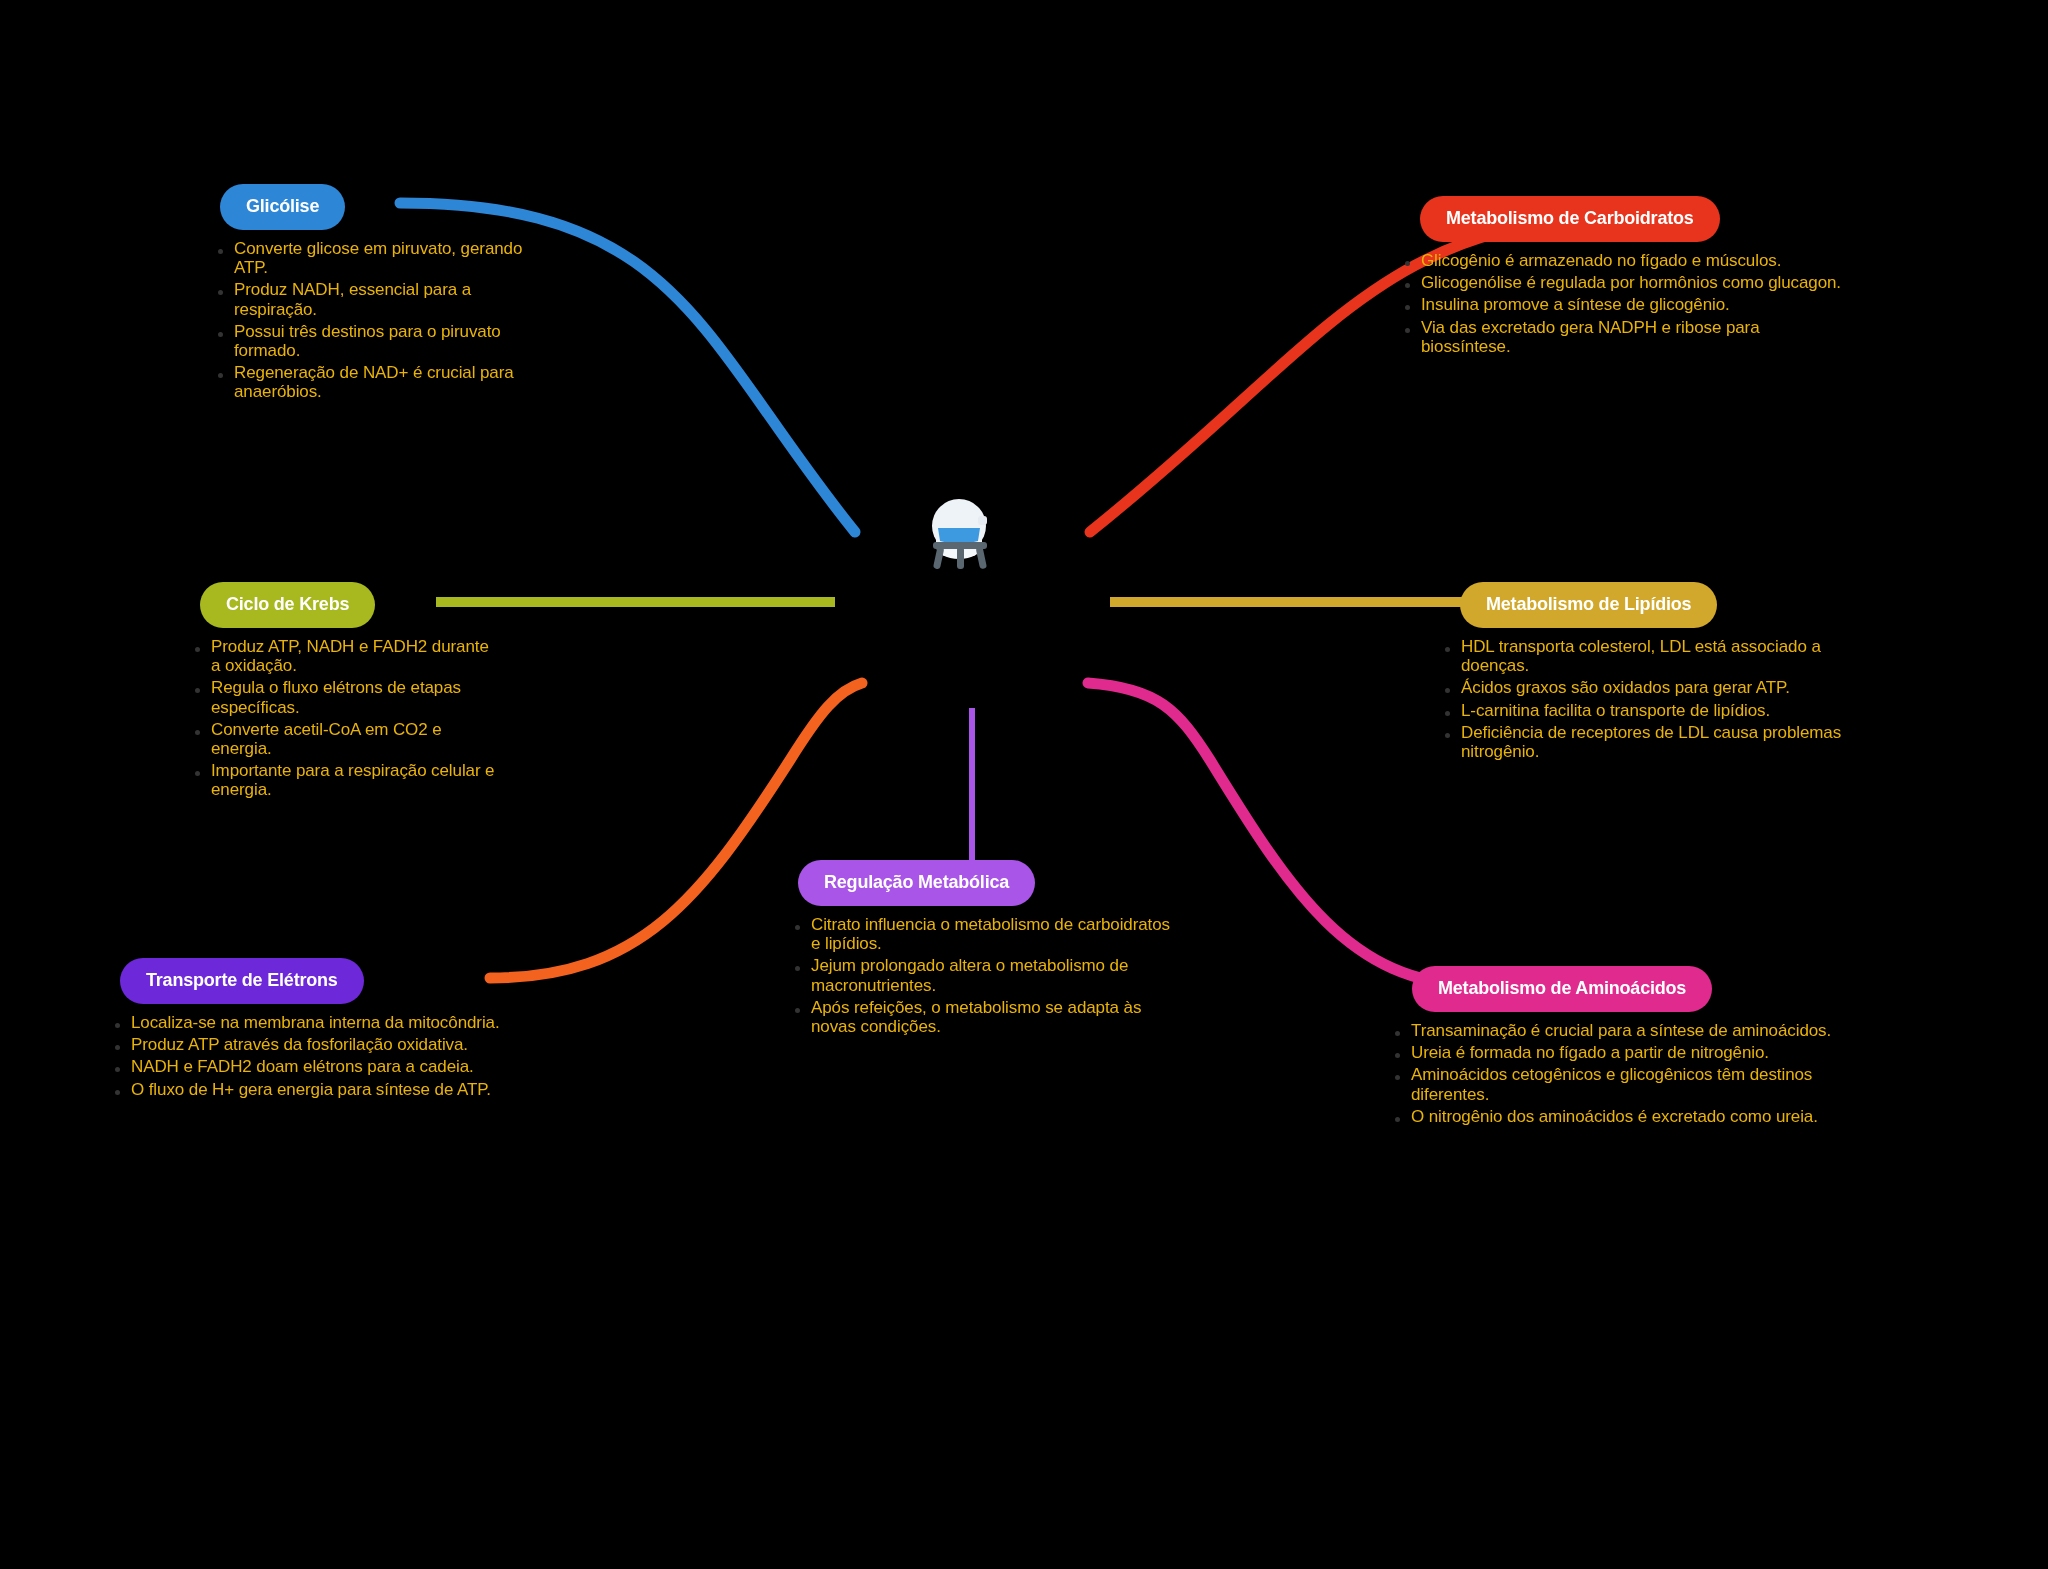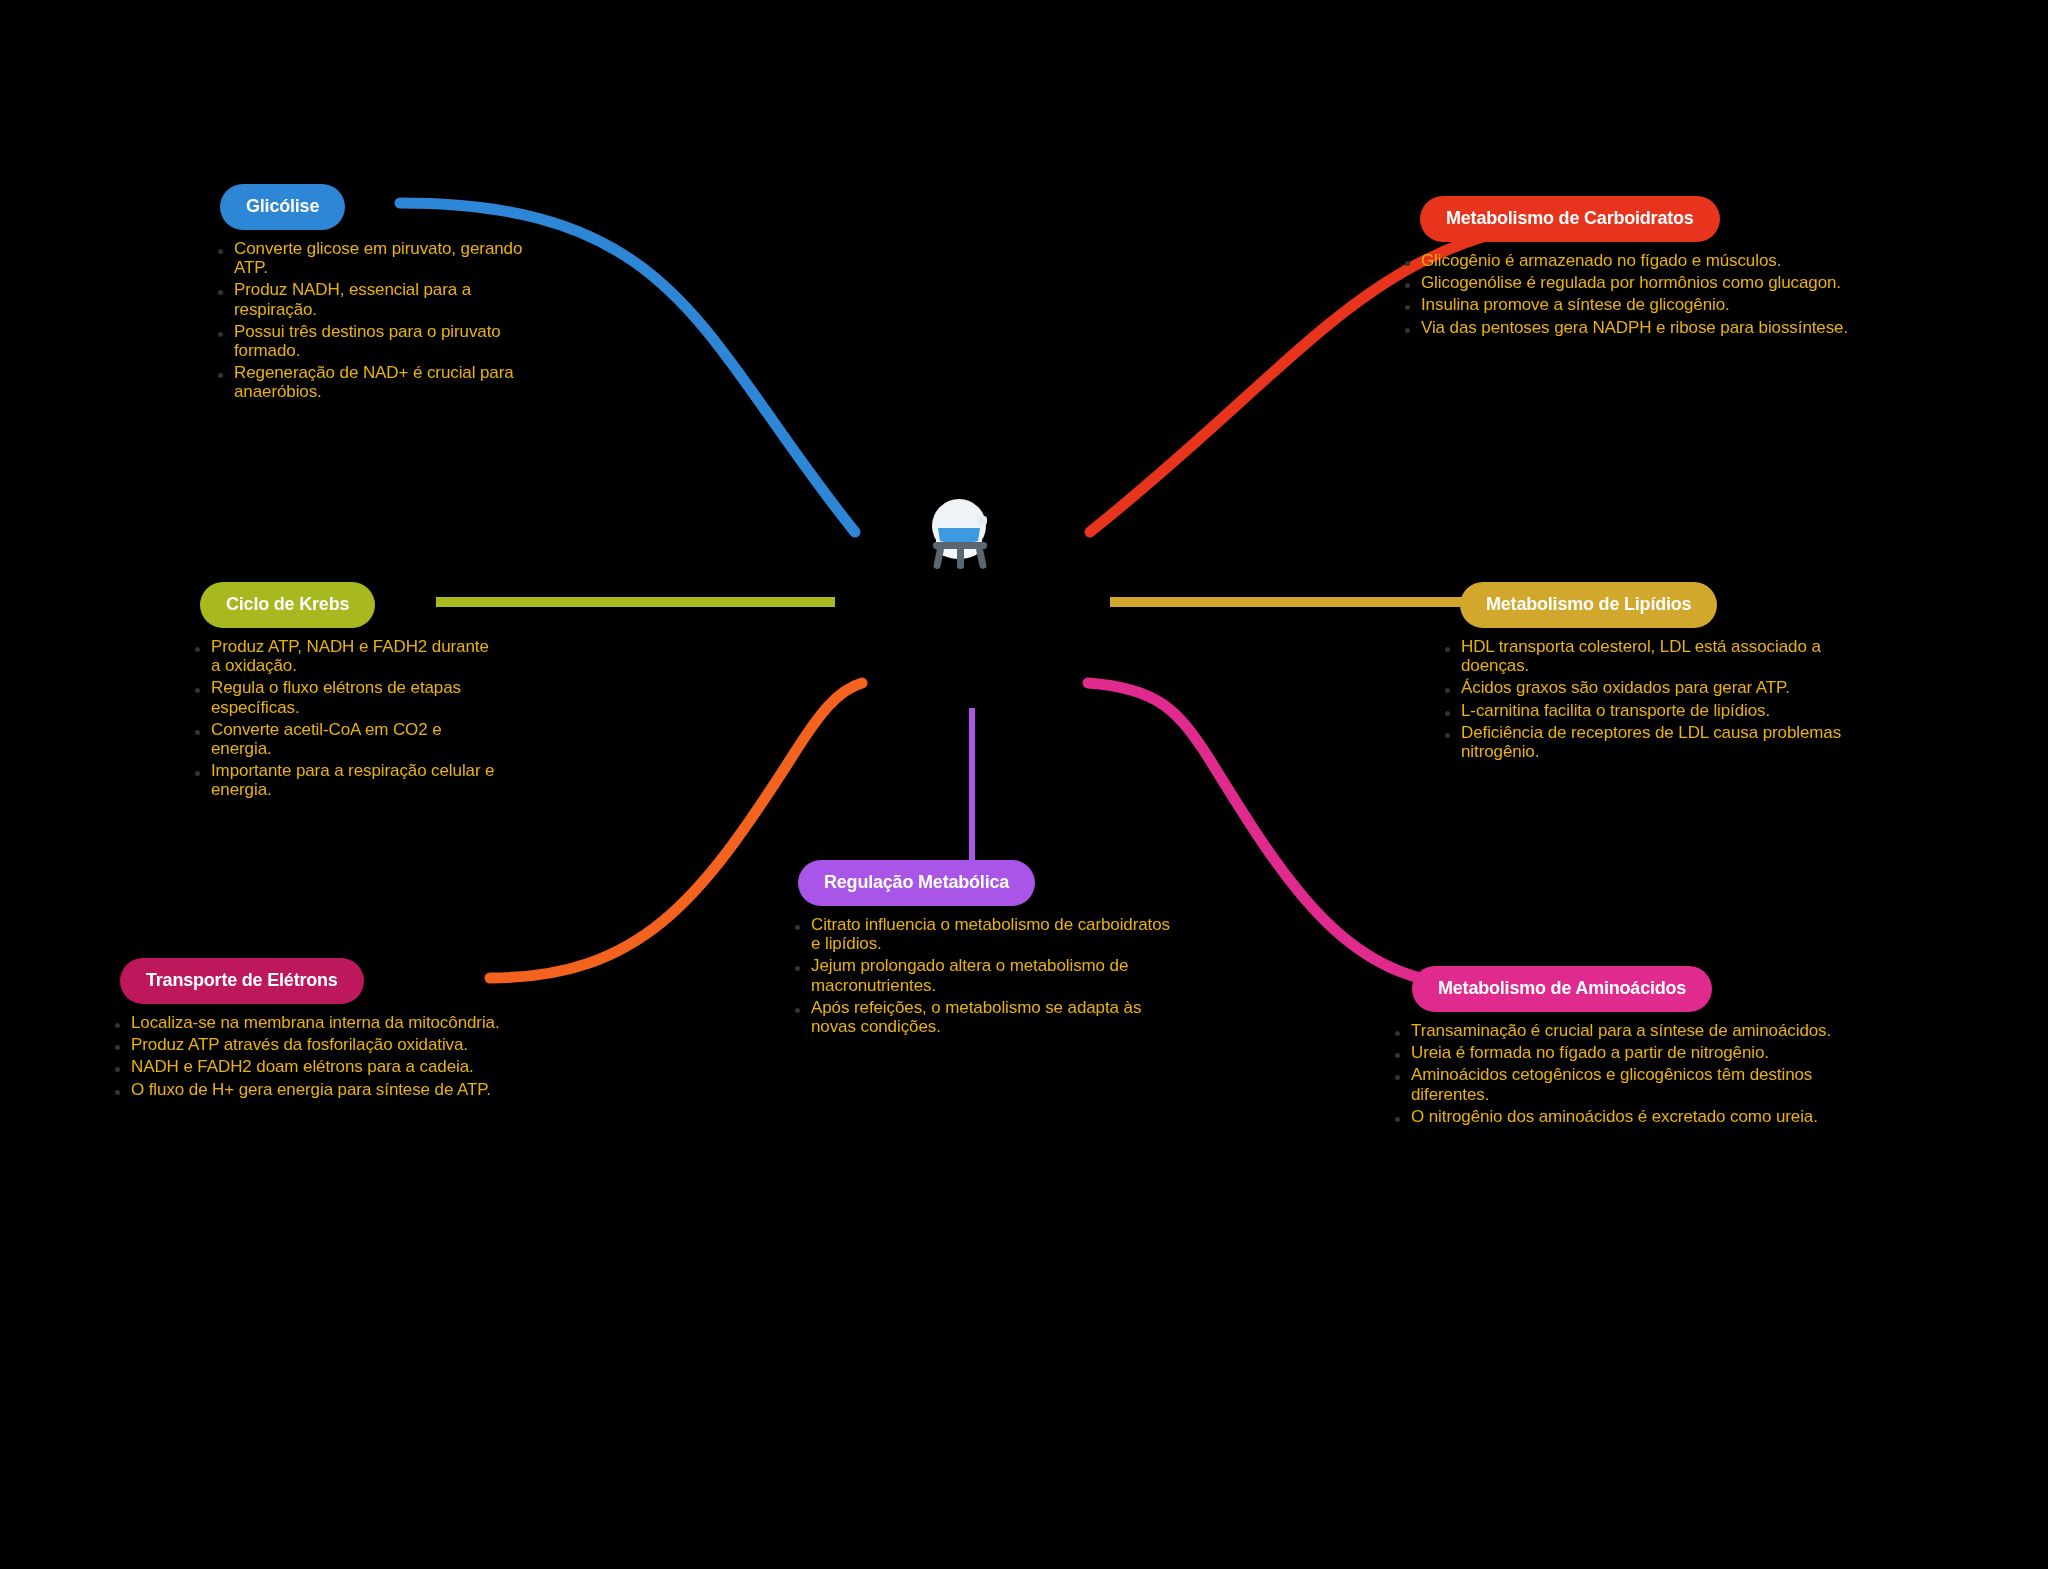--- a/index.html
+++ b/index.html
@@ -134,36 +134,36 @@
     <div class="pill" style="background:#a8b920">Ciclo de Krebs</div>
     <ul class="bullets">
       <li>Produz ATP, NADH e FADH2 durante a oxidação.</li>
       <li>Regula o fluxo elétrons de etapas específicas.</li>
       <li>Converte acetil-CoA em CO2 e energia.</li>
       <li>Importante para a respiração celular e energia.</li>
     </ul>
   </div>
 
   <div class="node" id="node-eletrons">
-    <div class="pill" style="background:#be185d">Transporte de Elétrons</div>
+    <div class="pill" style="background:#6d28d9">Transporte de Elétrons</div>
     <ul class="bullets">
       <li>Localiza-se na membrana interna da mitocôndria.</li>
       <li>Produz ATP através da fosforilação oxidativa.</li>
       <li>NADH e FADH2 doam elétrons para a cadeia.</li>
       <li>O fluxo de H+ gera energia para síntese de ATP.</li>
     </ul>
   </div>
 
   <div class="node" id="node-carb">
     <div class="pill" style="background:#e8341c">Metabolismo de Carboidratos</div>
     <ul class="bullets">
       <li>Glicogênio é armazenado no fígado e músculos.</li>
       <li>Glicogenólise é regulada por hormônios como glucagon.</li>
       <li>Insulina promove a síntese de glicogênio.</li>
-      <li>Via das pentoses gera NADPH e ribose para biossíntese.</li>
+      <li>Via das excretado gera NADPH e ribose para biossíntese.</li>
     </ul>
   </div>
 
   <div class="node" id="node-lipid">
     <div class="pill" style="background:#d1a82c">Metabolismo de Lipídios</div>
     <ul class="bullets">
       <li>HDL transporta colesterol, LDL está associado a doenças.</li>
       <li>Ácidos graxos são oxidados para gerar ATP.</li>
       <li>L-carnitina facilita o transporte de lipídios.</li>
       <li>Deficiência de receptores de LDL causa problemas nitrogênio.</li>

